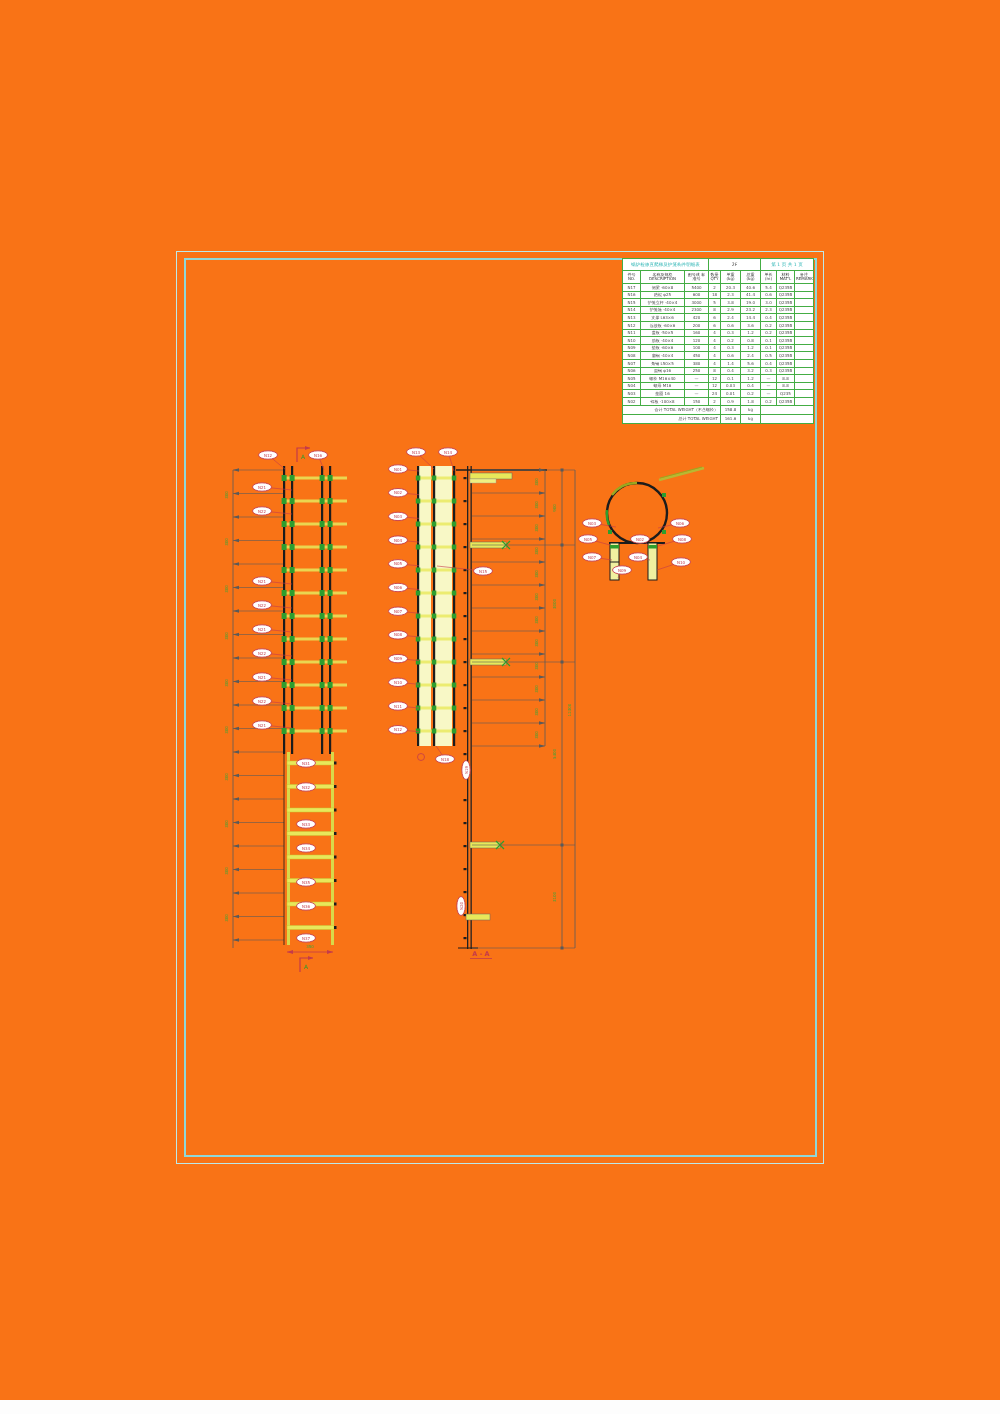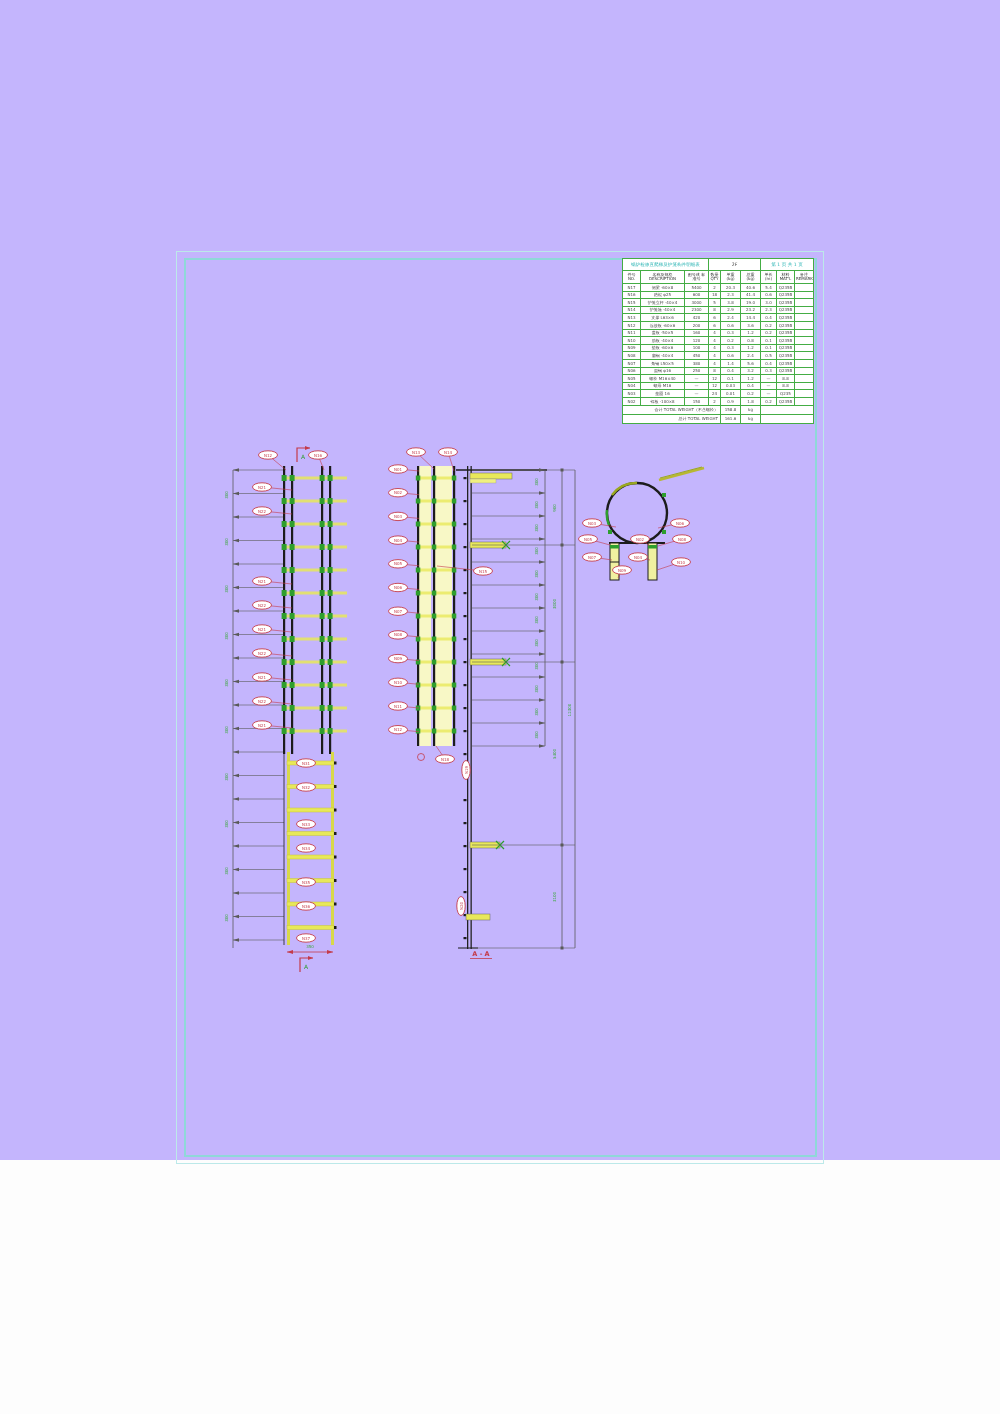--- a/index.html
+++ b/index.html
@@ -1,18 +1,18 @@
 <!DOCTYPE html>
 <html><head>
 <meta charset="utf-8">
 <style>
   html,body{margin:0;padding:0}
   body{width:1000px;height:1414px;background:#fdfdfd;position:relative;
        font-family:"DejaVu Sans","Liberation Sans",sans-serif;overflow:hidden}
-  .sheet{position:absolute;left:0;top:0;width:1000px;height:1160px;background:#c4b5fd}
+  .sheet{position:absolute;left:0;top:0;width:1000px;height:1400px;background:#f97316}
   .frame-outer{position:absolute;left:176px;top:251px;width:646px;height:911px;border:1px solid #bce9e9}
   .frame-inner{position:absolute;left:184px;top:258px;width:629px;height:895px;border:2px solid #8fd8d8}
   #tablewrap{position:absolute;left:622px;top:258px;width:192px;background:#fff}
   table.bom{border-collapse:collapse;width:192px;table-layout:fixed}
   table.bom td{border:0.7px solid #44ad44;font-size:4px;color:#4a4a4a;text-align:center;
        padding:0 1px;line-height:1.3;overflow:hidden;white-space:nowrap;height:6.6px}
   table.bom tr.tt td{height:11px;font-size:4.6px}
   table.bom tr.th td{height:12px;font-size:4px;color:#333;line-height:1.1;white-space:normal}
   table.bom tr.tf td{height:8px}
   table.bom td.cyan{color:#2ab4b4}

